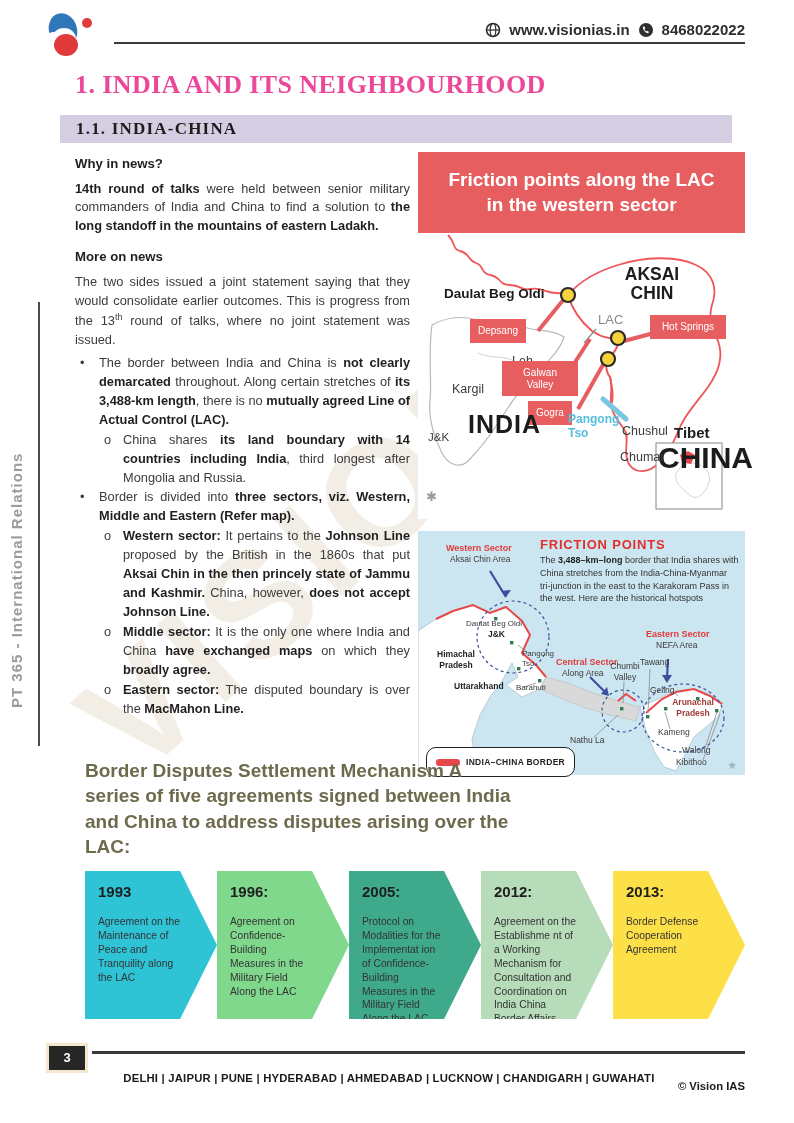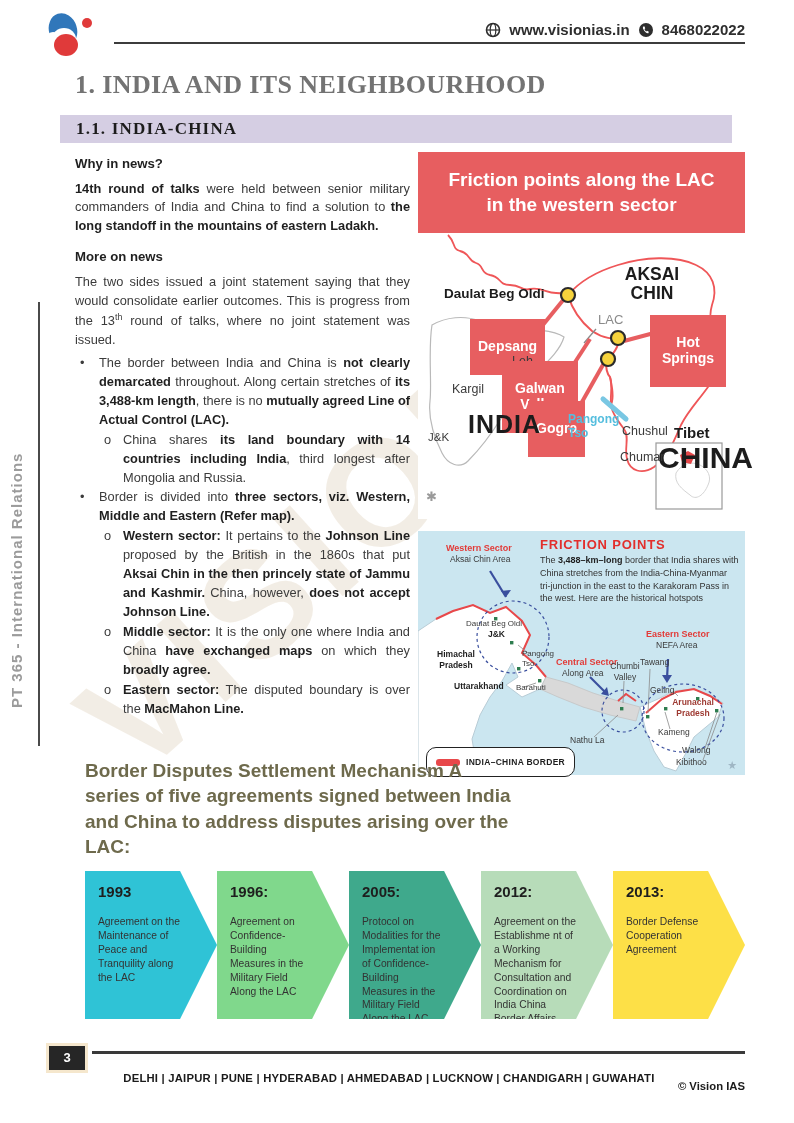--- a/index.html
+++ b/index.html
@@ -19,21 +19,21 @@
   .logo .red-c{position:absolute;left:8px;top:24px;width:24px;height:22px;border-radius:50%;
     background:#e03a3a;}
   .logo .red-cut{position:absolute;left:6px;top:18px;width:24px;height:22px;border-radius:50%;background:#fff;}
   .logo .dot{position:absolute;left:36px;top:8px;width:10px;height:10px;border-radius:50%;background:#e03a3a;}
   .header-right{position:absolute;top:21px;right:49px;display:flex;align-items:center;gap:8px;
     font-size:15px;font-weight:700;color:#2e2e2e;}
   .hicon{width:16px;height:16px;display:inline-block;}
   .header-line{position:absolute;left:114px;right:49px;top:42px;height:2px;background:#3c3c3c;}
   
   .page-title{position:absolute;left:75px;top:70px;font-family:"Liberation Serif",serif;
-    font-weight:700;font-size:26px;color:#737373;letter-spacing:.4px;}
+    font-weight:700;font-size:26px;color:#ec4899;letter-spacing:.4px;}
   .section-bar{position:absolute;left:60px;top:115px;width:672px;height:28px;background:#d5cee3;
     font-family:"Liberation Serif",serif;font-weight:700;font-size:17px;color:#1c1c1c;
     line-height:28px;padding-left:16px;letter-spacing:1.2px;box-sizing:border-box;}
   
   .side-line{position:absolute;left:38px;top:302px;width:2px;height:444px;background:#4a4a4a;}
   .side-text{position:absolute;left:8px;top:408px;height:300px;writing-mode:vertical-rl;
     transform:rotate(180deg);font-size:15px;font-weight:700;color:#9b9b9b;letter-spacing:1px;}
   
   .cols{position:absolute;left:75px;top:152px;width:670px;display:flex;gap:8px;}
   .lcol{width:335px;font-size:12.8px;line-height:1.48;text-align:justify;color:#3b3b3b;}
@@ -46,22 +46,22 @@
   .li.l2{padding-left:24px;}
   .li .txt{flex:1;}
   
   .rcol{width:327px;}
   .map1-banner{background:#e75e60;color:#fff;font-weight:700;font-size:19px;line-height:1.3;
     text-align:center;padding:16px 30px;box-sizing:border-box;}
   .map1-body{position:relative;height:286px;background:#fff;}
   .map1-body svg{position:absolute;inset:0;}
   .m1{position:absolute;font-size:12.5px;color:#3b3b3b;line-height:1.1;}
   .m1.big{font-weight:700;color:#1c1c1c;}
-  .redbox{position:absolute;background:#e75e60;color:#fff;font-weight:700;font-size:14px;
-    line-height:1.12;text-align:center;padding:20px 8px;}
+  .redbox{position:absolute;background:#e75e60;color:#fff;font-weight:400;font-size:10px;
+    line-height:1.12;text-align:center;padding:6px 8px;}
   .cyan{color:#55bede;font-weight:700;font-size:12px;line-height:1.15;}
   .star1{position:absolute;left:8px;top:256px;color:#9a9a9a;font-size:13px;}
   
   .map2{position:relative;height:244px;background:#cbe6f0;margin-top:12px;}
   .map2 svg{position:absolute;inset:0;}
   .m2{position:absolute;font-size:8.5px;color:#3a3a3a;line-height:1.25;}
   .m2.bold{font-weight:700;color:#1e1e1e;}
   .m2.red{color:#e23b38;font-weight:700;font-size:9px;}
   .m2.center{text-align:center;}
   .m2-title{position:absolute;left:122px;top:6px;color:#e22f2c;font-weight:700;font-size:13px;

